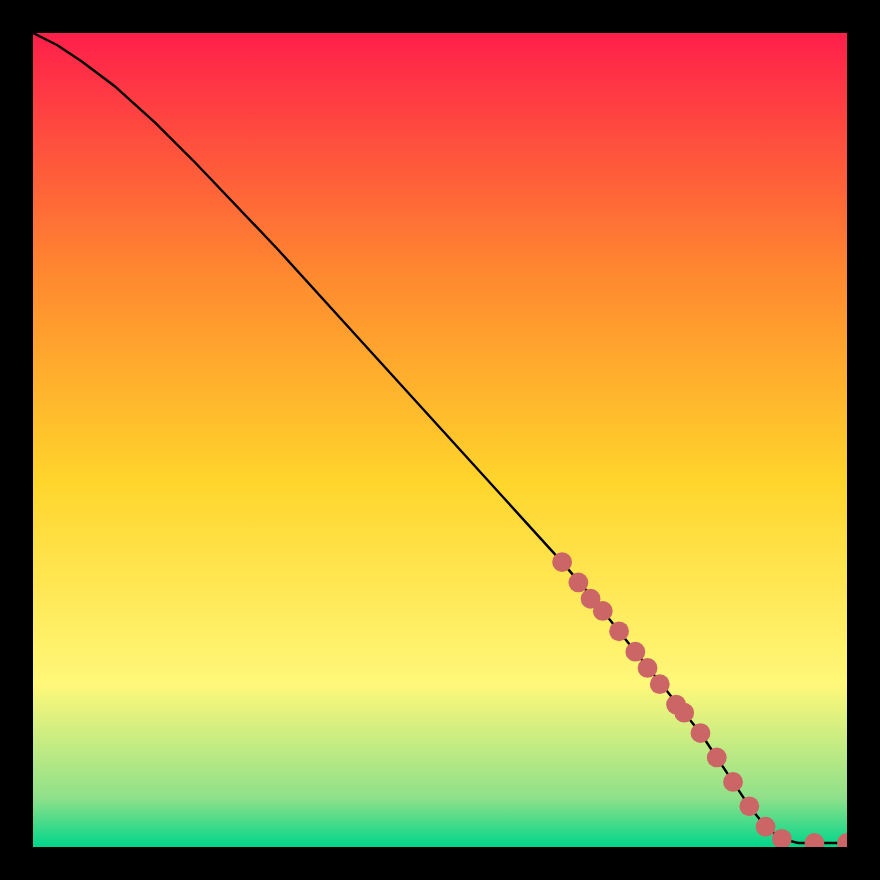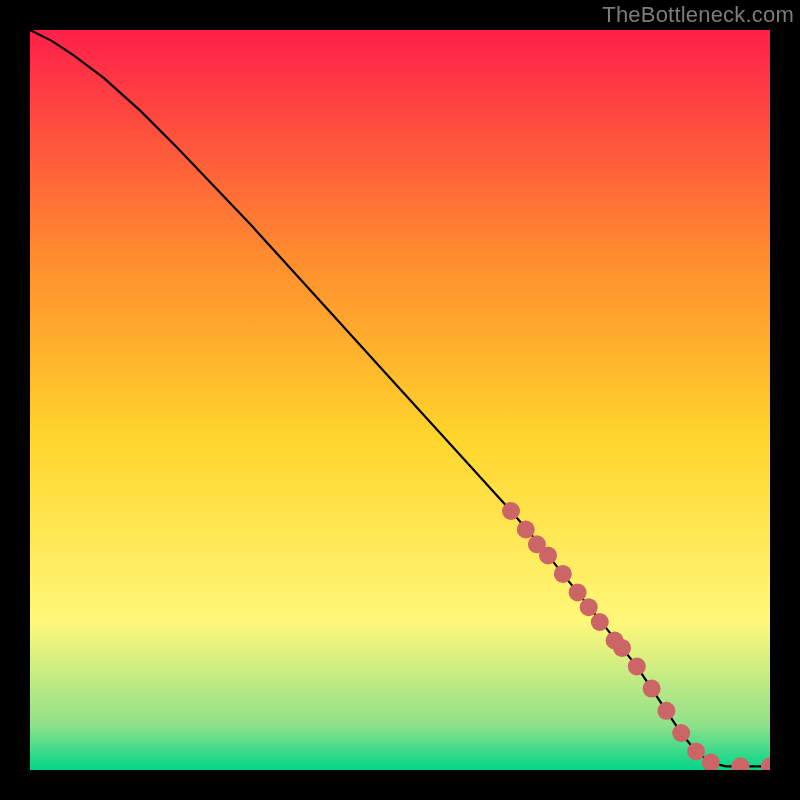--- a/index.html
+++ b/index.html
@@ -37,21 +37,20 @@
   .plot svg {
     display: block;
     width: 740px;
     height: 740px;
   }
 </style>
 </head>
 <body>
 
 <div class="wrap">
-  <div class="watermark">TheBottleneck.com</div>
 
   <div class="plot">
     <svg id="chart-svg" viewBox="0 0 740 740" preserveAspectRatio="none">
       <defs>
         <linearGradient id="bg-grad" x1="0" y1="0" x2="0" y2="1">
           <stop id="g0" offset="0%" stop-color="#ff1f4a"></stop>
           <stop id="g1" offset="30%" stop-color="#ff8a2f"></stop>
           <stop id="g2" offset="55%" stop-color="#ffd52b"></stop>
           <stop id="g3" offset="80%" stop-color="#fff87a"></stop>
           <stop id="g4" offset="94%" stop-color="#8fe08a"></stop>

